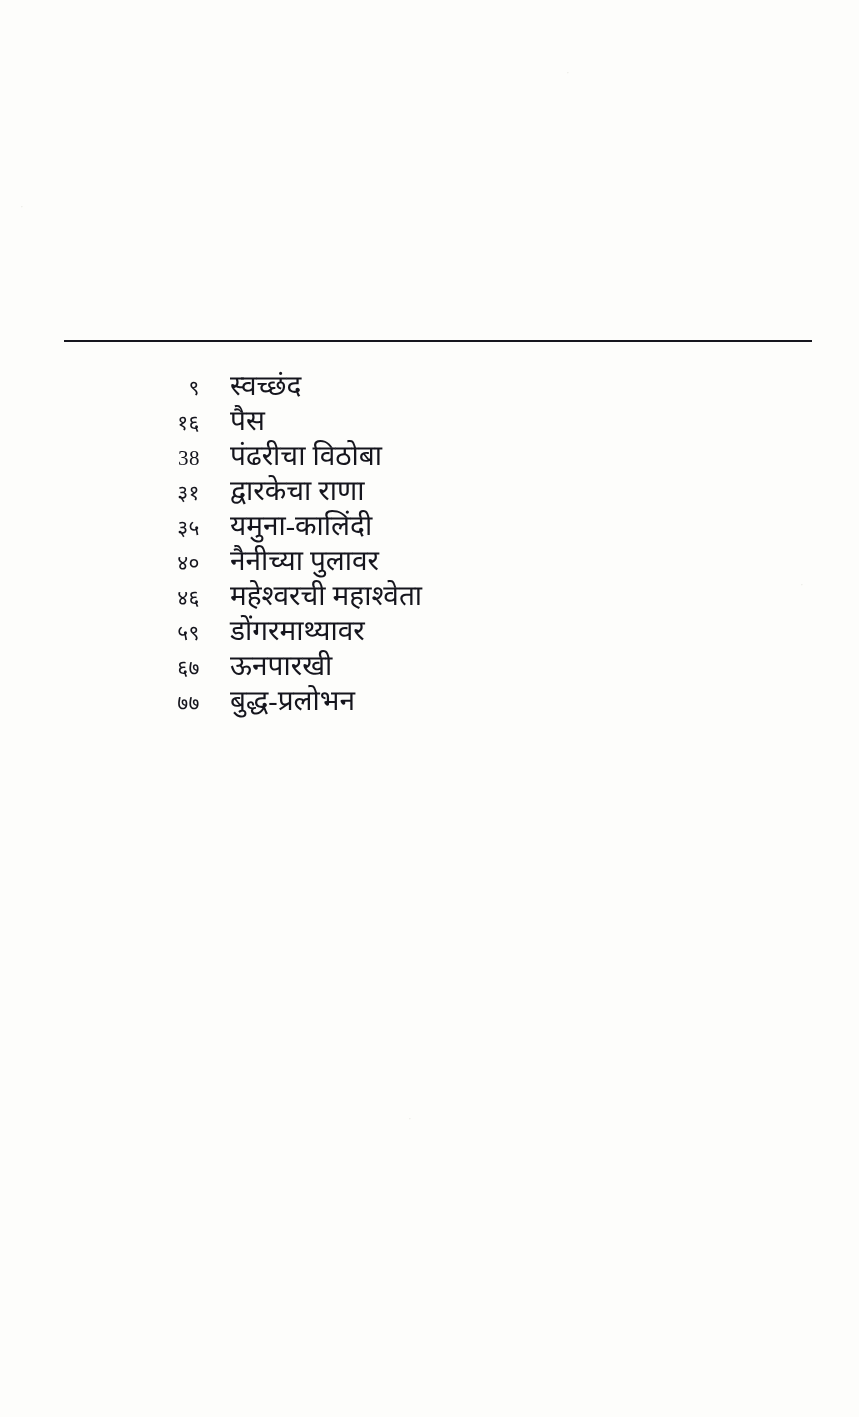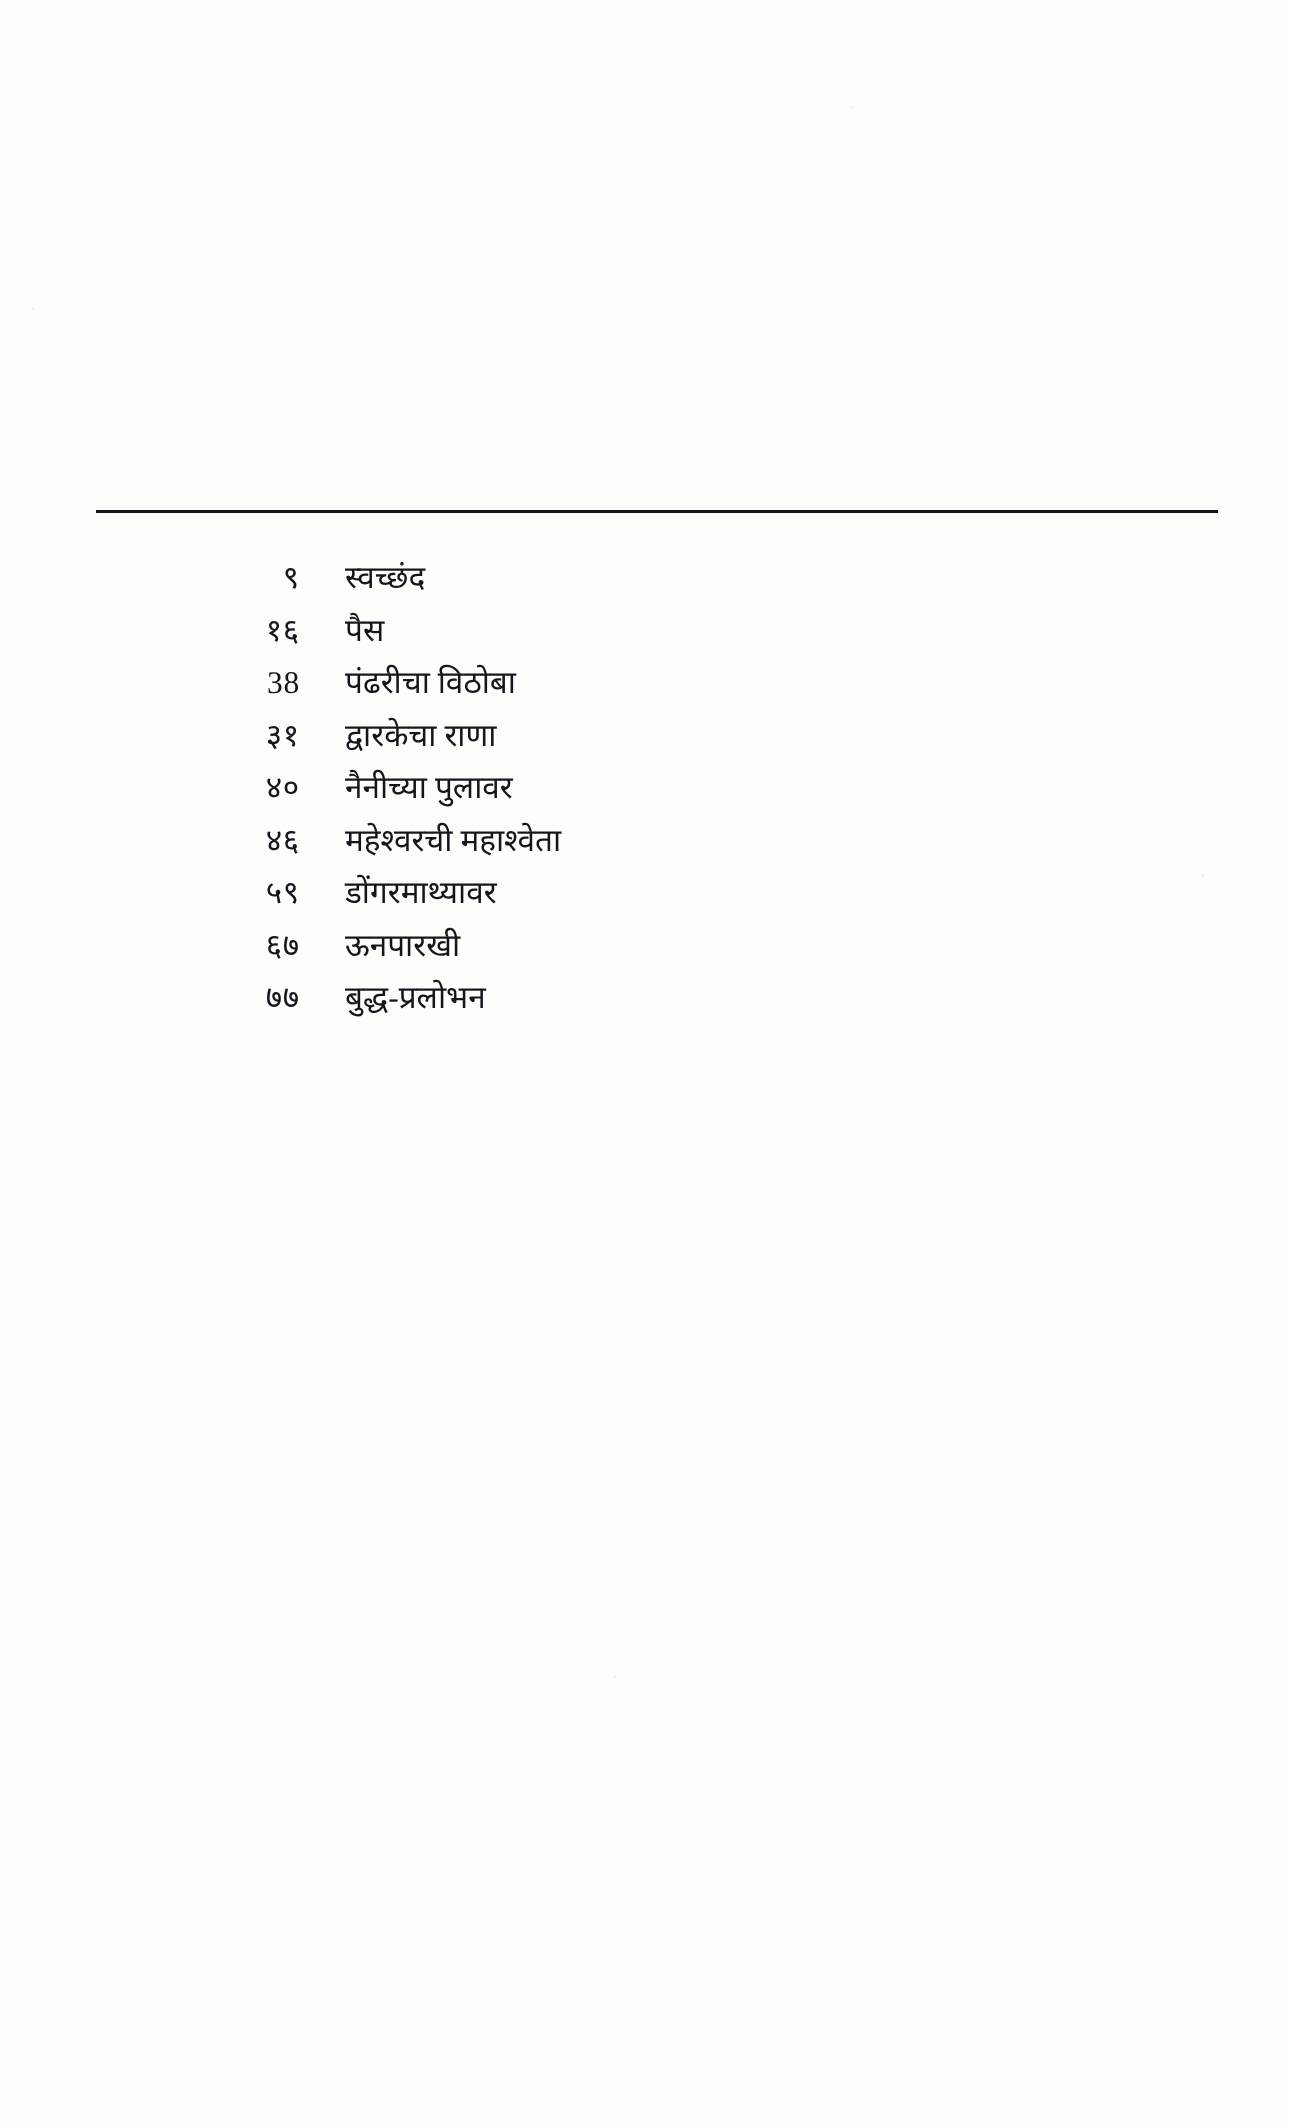--- a/index.html
+++ b/index.html
@@ -47,21 +47,21 @@
     flex: 0 0 56px;
     text-align: right;
     font-size: 21px;
     letter-spacing: 0.5px;
     color: #15151d;
     white-space: nowrap;
   }
   .toc-title {
     flex: 1 1 auto;
     padding-left: 30px;
-    font-size: 21px;
+    font-size: 28px;
     color: #15151d;
     white-space: nowrap;
   }
   .faint-mark {
     position: absolute;
     color: #e8e8e4;
     font-size: 11px;
     user-select: none;
   }
   .fm1 { left: 566px; top: 66px; }
@@ -92,20 +92,24 @@
       </li>
       <li class="toc-row">
         <span class="toc-page">38</span>
         <span class="toc-title">पंढरीचा विठोबा</span>
       </li>
       <li class="toc-row">
         <span class="toc-page">३१</span>
         <span class="toc-title">द्वारकेचा राणा</span>
       </li>
       <li class="toc-row">
+        <span class="toc-page">३५</span>
+        <span class="toc-title">यमुना-कालिंदी</span>
+      </li>
+      <li class="toc-row">
         <span class="toc-page">४०</span>
         <span class="toc-title">नैनीच्या पुलावर</span>
       </li>
       <li class="toc-row">
         <span class="toc-page">४६</span>
         <span class="toc-title">महेश्वरची महाश्वेता</span>
       </li>
       <li class="toc-row">
         <span class="toc-page">५९</span>
         <span class="toc-title">डोंगरमाथ्यावर</span>

